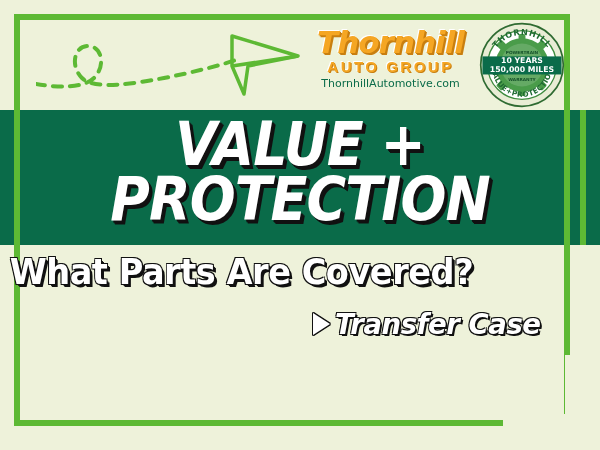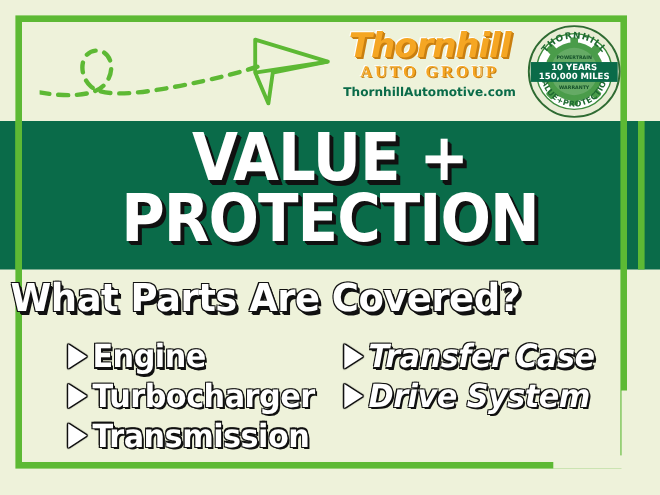--- a/index.html
+++ b/index.html
@@ -80,53 +80,54 @@
     color:#f5a623;
     line-height:32px;
     text-shadow:
       1px 1px 0 #c97f10,
       2px 2px 0 #c97f10,
       -1px -1px 0 #ffffff;
     margin:0;
     white-space:nowrap;
   }
   #logo-sub{
-    font-family:Liberation Serif, serif;
+    font-family:Liberation Sans, sans-serif;
     font-size:15px;
     font-weight:bold;
     letter-spacing:2.5px;
     color:#f5a623;
     line-height:17px;
     text-shadow:1px 1px 0 #c97f10, -1px -1px 0 #ffffff;
     margin:0;
     white-space:nowrap;
   }
   #logo-url{
     font-family:"DejaVu Sans", sans-serif;
     font-size:11px;
-    font-weight:bold;
+    font-weight:normal;
     color:#0a6b49;
     line-height:14px;
     margin:2px 0 0 0;
     white-space:nowrap;
   }
 
   
   #seal{
     position:absolute;
     left:479px; top:22px;
     width:86px; height:86px;
   }
 
   
   #headline{
     position:absolute;
     left:0; top:112px;
     width:600px;
     text-align:center;
+    font-style:italic;
   }
   .headline-line{
     font-family:"DejaVu Sans", sans-serif;
     font-weight:bold;
     color:#ffffff;
     line-height:0.88;
     letter-spacing:-1px;
     margin:0;
     white-space:nowrap;
     transform:scaleX(0.90);
@@ -271,40 +272,22 @@
   <div id="headline">
     <div class="headline-line" id="headline-1">VALUE +</div>
     <div class="headline-line" id="headline-2">PROTECTION</div>
   </div>
 
   <div id="subtitle">
     <div id="subtitle-text">What Parts Are Covered?</div>
   </div>
 
   <div id="parts">
-    <div class="parts-col" id="col-left">
-      <div class="part-item">
-        <span class="part-bullet"></span>
-        <span class="part-label">Engine</span>
-      </div>
-      <div class="part-item">
-        <span class="part-bullet"></span>
-        <span class="part-label">Turbocharger</span>
-      </div>
-      <div class="part-item">
-        <span class="part-bullet"></span>
-        <span class="part-label">Transmission</span>
-      </div>
-    </div>
 
     <div class="parts-col" id="col-right">
       <div class="part-item">
         <span class="part-bullet"></span>
         <span class="part-label">Transfer Case</span>
       </div>
-      <div class="part-item">
-        <span class="part-bullet"></span>
-        <span class="part-label">Drive System</span>
-      </div>
     </div>
   </div>
 
 </div>
 
 </body></html>

